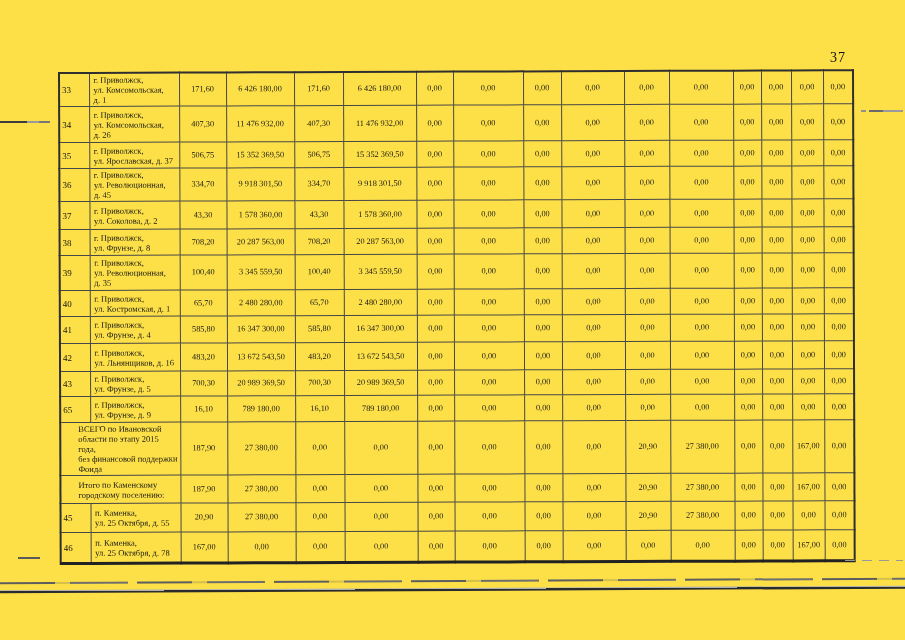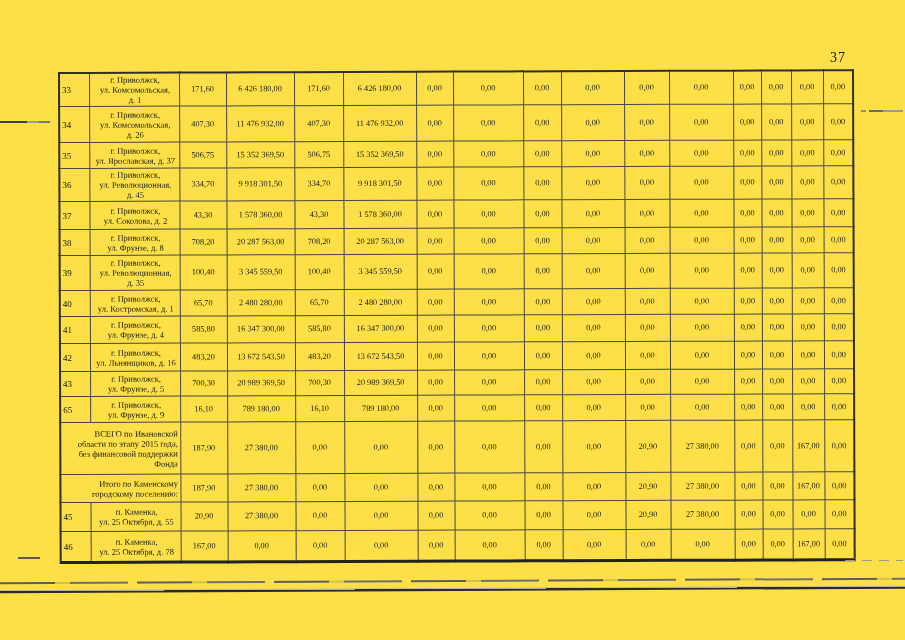--- a/index.html
+++ b/index.html
@@ -18,22 +18,22 @@
     border-collapse:collapse;table-layout:fixed;
     border:2px solid #2f2f2f;border-bottom:3px solid #222;
     transform:rotate(-0.2deg);transform-origin:left top;
   }
   td{
     border:1px solid #474747;
     font-size:8.5px;line-height:10px;color:#171717;
     padding:1px 2px;vertical-align:middle;
   }
   td.c-num{font-size:9px;}
-  td.c-addr{white-space:pre-line;text-align:center;padding-left:4px;}
-  td.c-label{white-space:pre-line;text-align:right;padding-left:0;}
+  td.c-addr{white-space:pre-line;text-align:left;padding-left:4px;}
+  td.c-label{white-space:pre-line;text-align:left;padding-left:17px;}
   td.c-val{text-align:center;white-space:nowrap;padding:0 1px;font-size:8.3px;}
   .artifact{position:absolute;}
   .dash-left-top{left:0;top:121px;width:50px;height:2px;
     background:linear-gradient(90deg,#3d3d3d 0 55%,#9a9a9a 55% 78%,#777 78% 100%);}
   .dash-right-top{left:861px;top:110px;width:42px;height:2px;
     background:repeating-linear-gradient(90deg,#8f8f8f 0 5px,transparent 5px 8px,#6a6a6a 8px 22px,#9a9a9a 22px 42px);}
   .dash-left-bottom{left:18px;top:557px;width:22px;height:2px;background:#5a5a5a;}
   .dash-right-bottom{left:845px;top:560px;width:58px;height:1px;
     background:repeating-linear-gradient(90deg,#999 0 10px,transparent 10px 17px);}
   .rule-1{left:0;top:580px;width:905px;height:2px;transform:rotate(-0.3deg);

